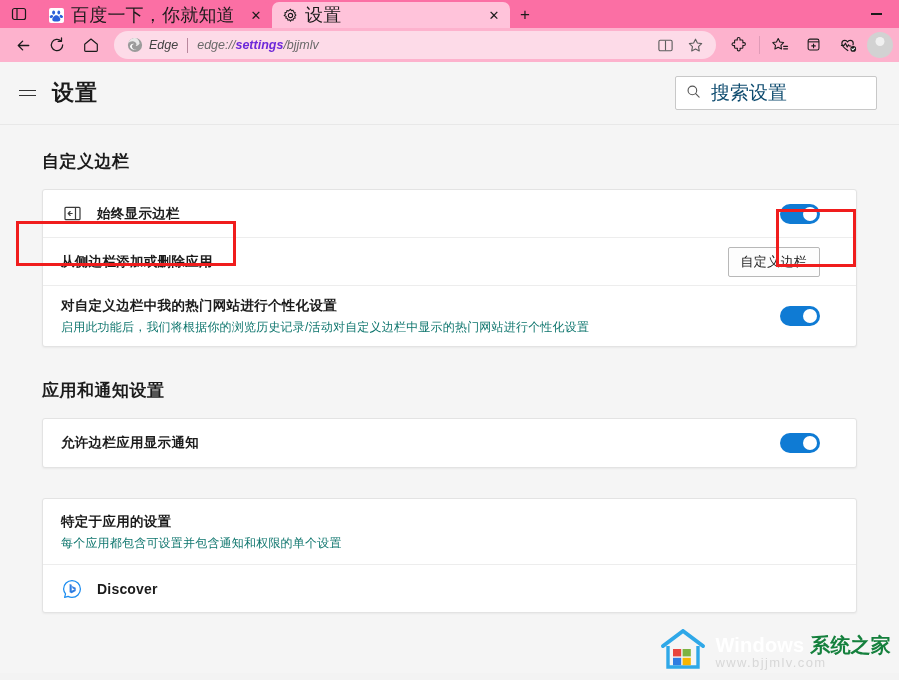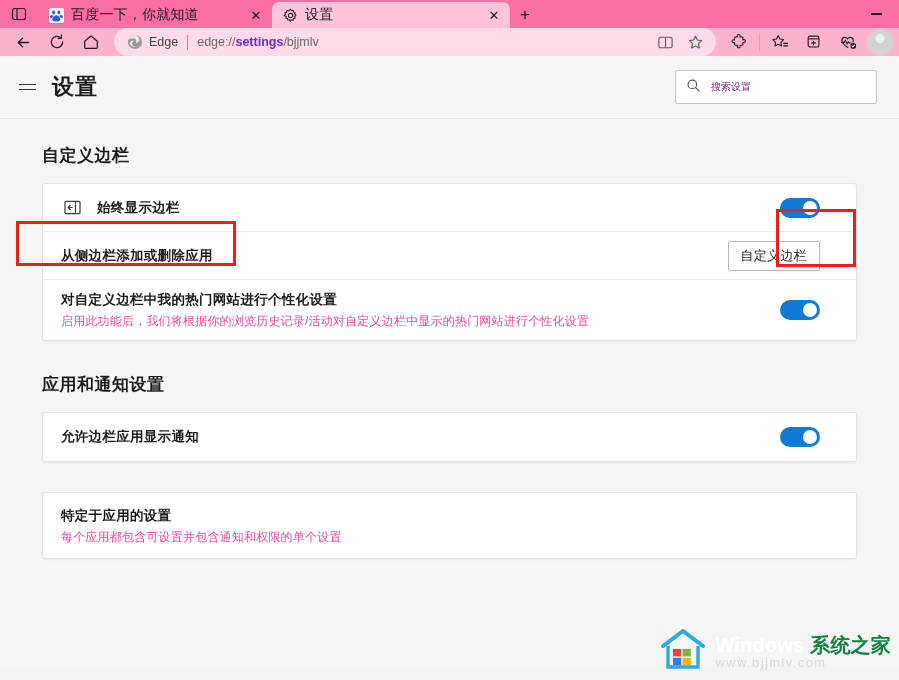--- a/index.html
+++ b/index.html
@@ -40,21 +40,21 @@
   .tab.active { background: #ffc3da; width: 238px; }
   .tab .favicon {
     width: 16px; height: 16px;
     flex: 0 0 16px;
     display: flex; align-items: center; justify-content: center;
   }
   .tab .tab-title {
     flex: 1 1 auto;
     overflow: hidden;
     text-overflow: clip;
-    font-size: 14px;
+    font-size: 18px;
     letter-spacing: 0.2px;
   }
   .tab .tab-close {
     width: 16px; height: 16px;
     flex: 0 0 16px;
     display: flex; align-items: center; justify-content: center;
     font-size: 13px;
     color: #1b1b1b;
     line-height: 1;
   }
@@ -72,27 +72,28 @@
   .wincontrol {
     width: 46px; height: 28px;
     display: flex; align-items: center; justify-content: center;
   }
   .wincontrol .dash {
     width: 11px; height: 1.6px; background: #1b1b1b; display: block;
   }
 
   
   .toolbar {
-    height: 28px;
+    height: 34px;
     background: #fdb2cd;
     display: flex;
     align-items: center;
     padding: 0 6px;
     gap: 0;
     position: relative;
+    font-style: italic;
   }
   .tb-btn {
     width: 34px; height: 30px;
     display: flex; align-items: center; justify-content: center;
     border-radius: 4px;
     flex: 0 0 auto;
   }
   .omnibox {
     flex: 1 1 auto;
     height: 28px;
@@ -167,21 +168,21 @@
     width: 202px; height: 34px;
     border: 1px solid #c8c8c8;
     background: #fff;
     border-radius: 2px;
     display: flex;
     align-items: center;
     padding: 0 10px;
     gap: 10px;
   }
   .search-box .search-ph {
-    font-size: 10px; color: #701a75;
+    font-size: 19px; color: #0c4a6e;
   }
 
   
   .main {
     height: calc(680px - 28px - 40px - 64px);
     background: #f5f5f5;
     overflow: hidden;
     position: relative;
     padding: 0 22px;
   }
@@ -217,21 +218,21 @@
   }
   .row-text { flex: 1 1 auto; min-width: 0; }
   .row-label {
     font-size: 13.5px;
     color: #1b1b1b;
     font-weight: 600;
     letter-spacing: 0.3px;
   }
   .row-desc {
     font-size: 12px;
-    color: #ec4899;
+    color: #0f766e;
     margin-top: 4px;
     letter-spacing: 0.2px;
   }
   .toggle {
     width: 40px; height: 20px;
     border-radius: 10px;
     background: #0f7bd4;
     position: relative;
     flex: 0 0 40px;
   }
@@ -484,20 +485,29 @@
           <span class="knob"></span>
         </span>
     </div>
   </div>
 
   <div class="card" style="margin-top:30px;">
     <div class="info-block">
       <div class="row-label">特定于应用的设置</div>
       <div class="row-desc">每个应用都包含可设置并包含通知和权限的单个设置</div>
     </div>
+    <div class="app-row">
+      <span class="app-icon">
+        <svg width="20" height="20" viewBox="0 0 20 20" fill="none">
+          <path d="M10 1.6a8.4 8.4 0 0 1 0 16.8c-1.4 0-2.7-.35-3.9-1l-3.5.9.95-3.4A8.3 8.3 0 0 1 1.6 10 8.4 8.4 0 0 1 10 1.6z" stroke="#1a8cf0" stroke-width="1.25" stroke-linejoin="round"></path>
+          <path d="M7.6 5.1l2.1.75v6.0l3.0-1.55-2.0-.8-1.0-2.45 4.0 1.6v3.4L9.6 14.3 7.6 13.2V5.1z" fill="#2f7de1"></path>
+        </svg>
+      </span>
+      <span class="app-name">Discover</span>
+    </div>
   </div>
 </div>
 
 <div class="annot" id="annot-sidebar-row"></div>
 <div class="annot" id="annot-toggle"></div>
 
 <div class="watermark">
   <span>
     <svg width="46" height="44" viewBox="0 0 46 44">
       <path d="M23 3 L43 18 M23 3 L3 18" stroke="#2fa8e8" stroke-width="4" stroke-linecap="round"></path>

